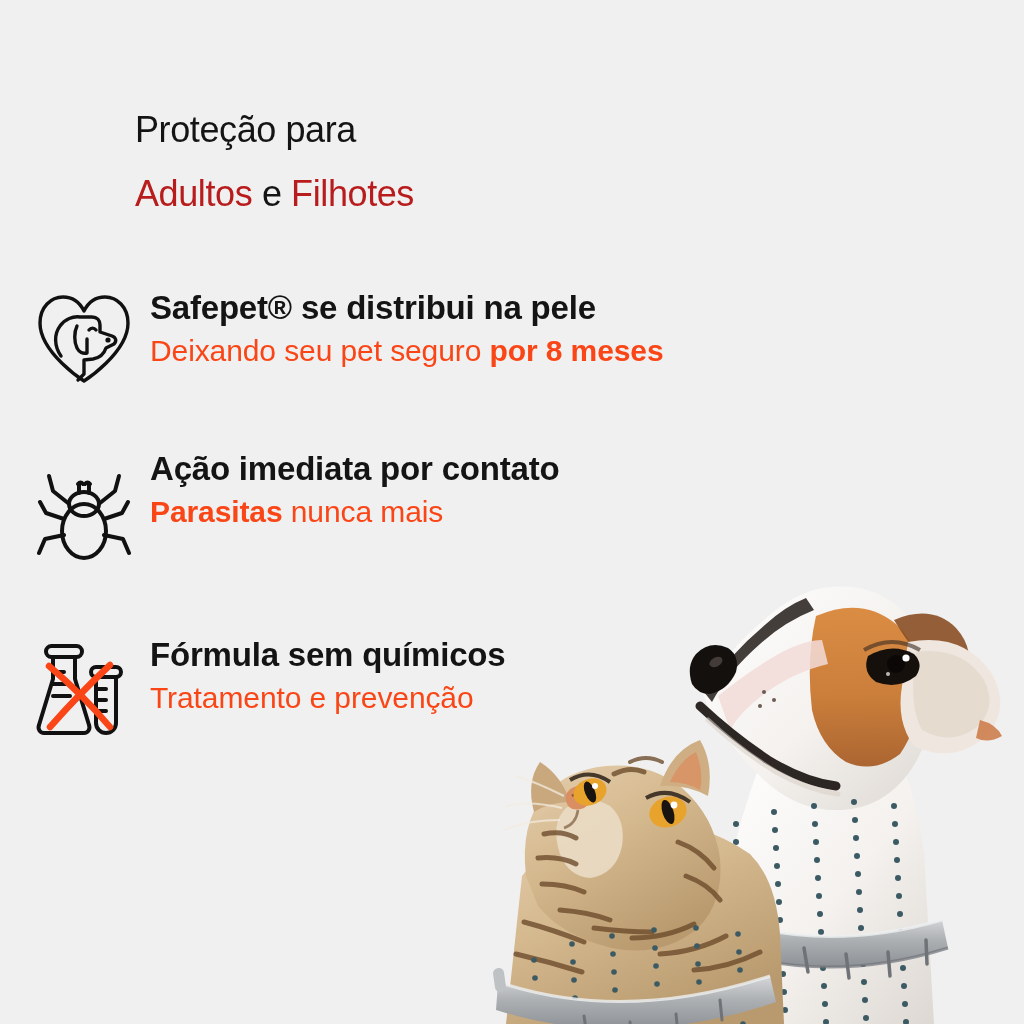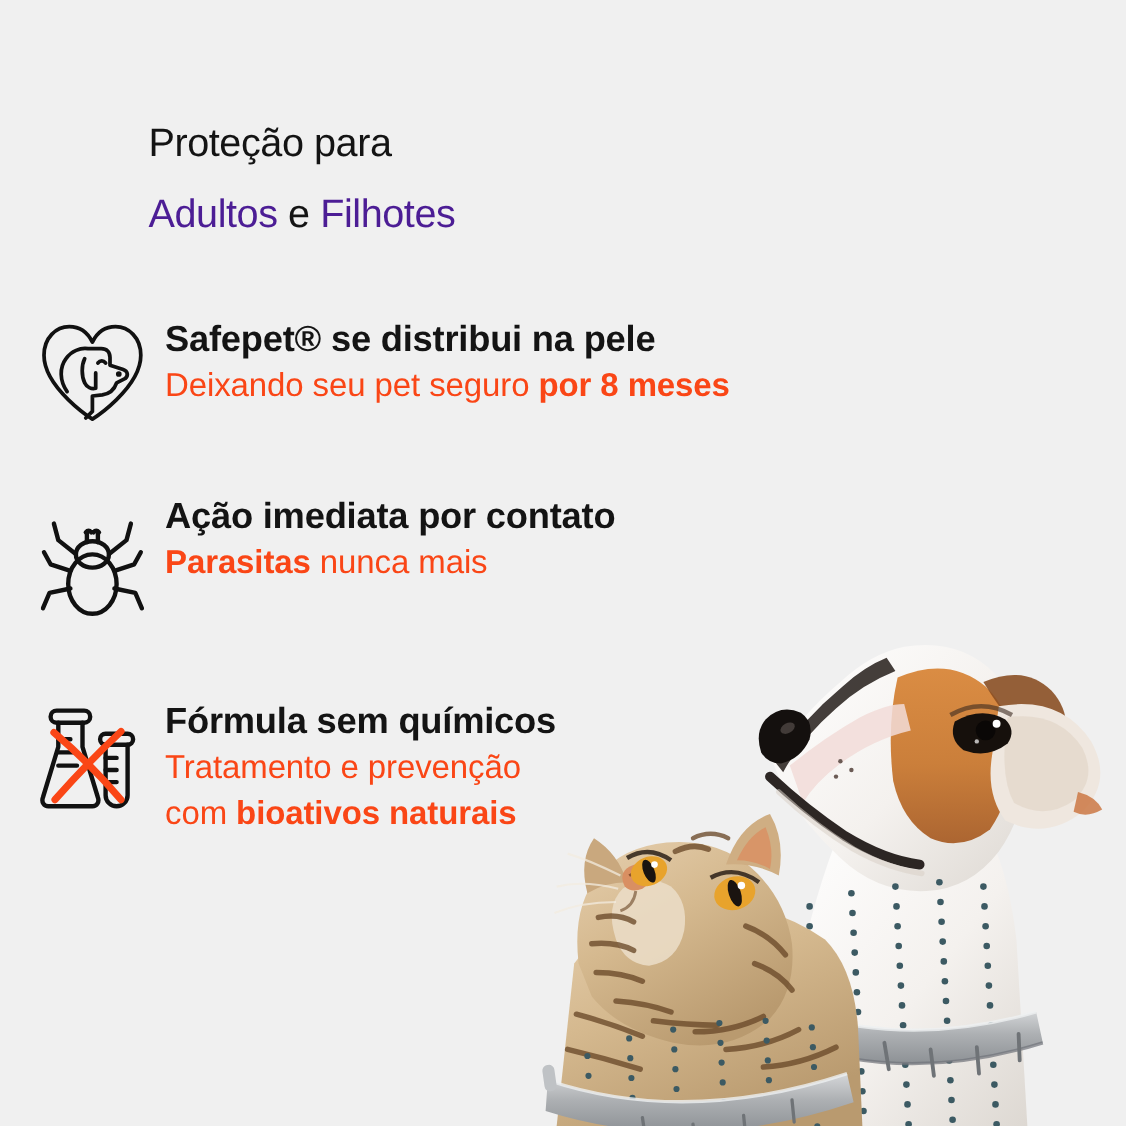--- a/index.html
+++ b/index.html
@@ -17,21 +17,21 @@
   
   .heading { position:absolute; left:135px; top:98px; }
   .heading-line {
     font-size:36px;
     line-height:64px;
     letter-spacing:-0.4px;
     white-space:nowrap;
     font-weight:400;
   }
   .h-dark   { color:#141414; }
-  .h-accent { color:#4c1d95; }
+  .h-accent { color:#b91c1c; }
 
   
   .feature { position:absolute; display:flex; align-items:flex-start; }
   .f1 { left:32px; top:286px; }
   .f2 { left:32px; top:447px; }
   .f3 { left:32px; top:633px; }
 
   .f-icon {
     width:104px;
     flex:0 0 104px;
@@ -127,21 +127,20 @@
         </g>
         <g stroke="#fa4616" stroke-width="6.5" stroke-linecap="round" fill="none">
           <path d="M15 27 Q48 55 76 88"></path>
           <path d="M76 26 Q46 54 16 88"></path>
         </g>
       </svg>
     </div>
     <div class="f-text">
       <div class="f-title">Fórmula sem químicos</div>
       <div class="f-sub">Tratamento e prevenção</div>
-      <div class="f-sub"><span>com </span><b>bioativos naturais</b></div>
     </div>
   </div>
 
   <div class="photo">
     <svg viewBox="0 0 560 500" preserveAspectRatio="xMaxYMax meet">
       <defs>
         <linearGradient id="dogWhite" x1="0" y1="0" x2="1" y2="1">
           <stop offset="0%" stop-color="#ffffff"></stop>
           <stop offset="55%" stop-color="#f4f1ee"></stop>
           <stop offset="100%" stop-color="#ddd8d2"></stop>

